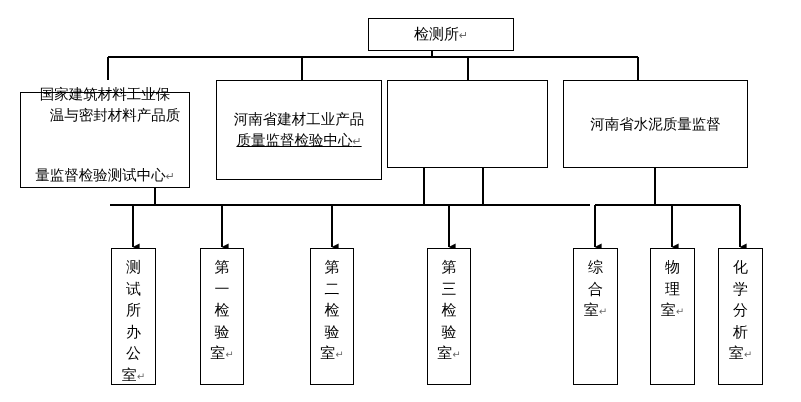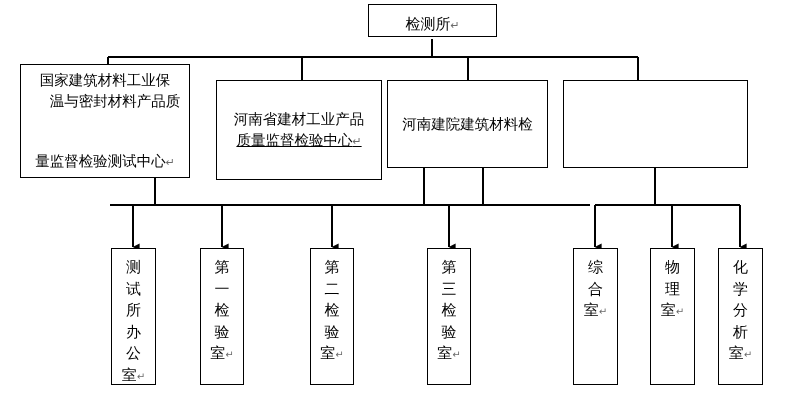--- a/index.html
+++ b/index.html
@@ -81,46 +81,46 @@
       <line x1="449" y1="205" x2="449" y2="247" marker-end="url(#arrow)"></line>
 
       <line x1="655" y1="168" x2="655" y2="205"></line>
       <line x1="595" y1="205" x2="740" y2="205"></line>
       <line x1="595" y1="205" x2="595" y2="247" marker-end="url(#arrow)"></line>
       <line x1="672" y1="205" x2="672" y2="247" marker-end="url(#arrow)"></line>
       <line x1="740" y1="205" x2="740" y2="247" marker-end="url(#arrow)"></line>
     </g>
   </svg>
 
-  <div class="node h root" style="left:368px;top:4px;width:129px;height:33px;align-items:flex-end;">
+  <div class="node h root" style="left:368px;top:18px;width:146px;height:33px;">
     <span class="txt">
         <span style="display: block;">检测所<span class="ret">↵</span></span>
       </span>
   </div>
 
-  <div class="node h" style="left:20px;top:64px;width:170px;height:114px;">
+  <div class="node h" style="left:20px;top:92px;width:170px;height:96px;align-items:flex-end;">
     <span class="txt">
         <span style="display: block;">国家建筑材料工业保</span>
         <span style="display: block; margin-left: 20px;">温与密封材料产品质</span>
         <span style="display: block; margin-top: 39px;">量监督检验测试中心<span class="ret">↵</span></span>
       </span>
   </div>
   <div class="node h" style="left:216px;top:80px;width:166px;height:100px;">
     <span class="txt">
         <span style="display: block;">河南省建材工业产品</span>
         <span style="display: block; text-decoration: underline;">质量监督检验中心<span class="ret">↵</span></span>
       </span>
   </div>
   <div class="node h" style="left:387px;top:80px;width:161px;height:88px;">
     <span class="txt">
-        <span style="display: block;">河南建院建筑材料检</span>
       </span>
   </div>
   <div class="node h" style="left:563px;top:80px;width:185px;height:88px;">
     <span class="txt">
+        <span style="display: block;">河南省水泥质量监督</span>
       </span>
   </div>
 
   <div class="node v" style="left:111px;top:248px;width:45px;height:137px;">
     <span class="txt">
         <span class="ch">测</span>
         <span class="ch">试</span>
         <span class="ch">所</span>
         <span class="ch">办</span>
         <span class="ch">公</span>

